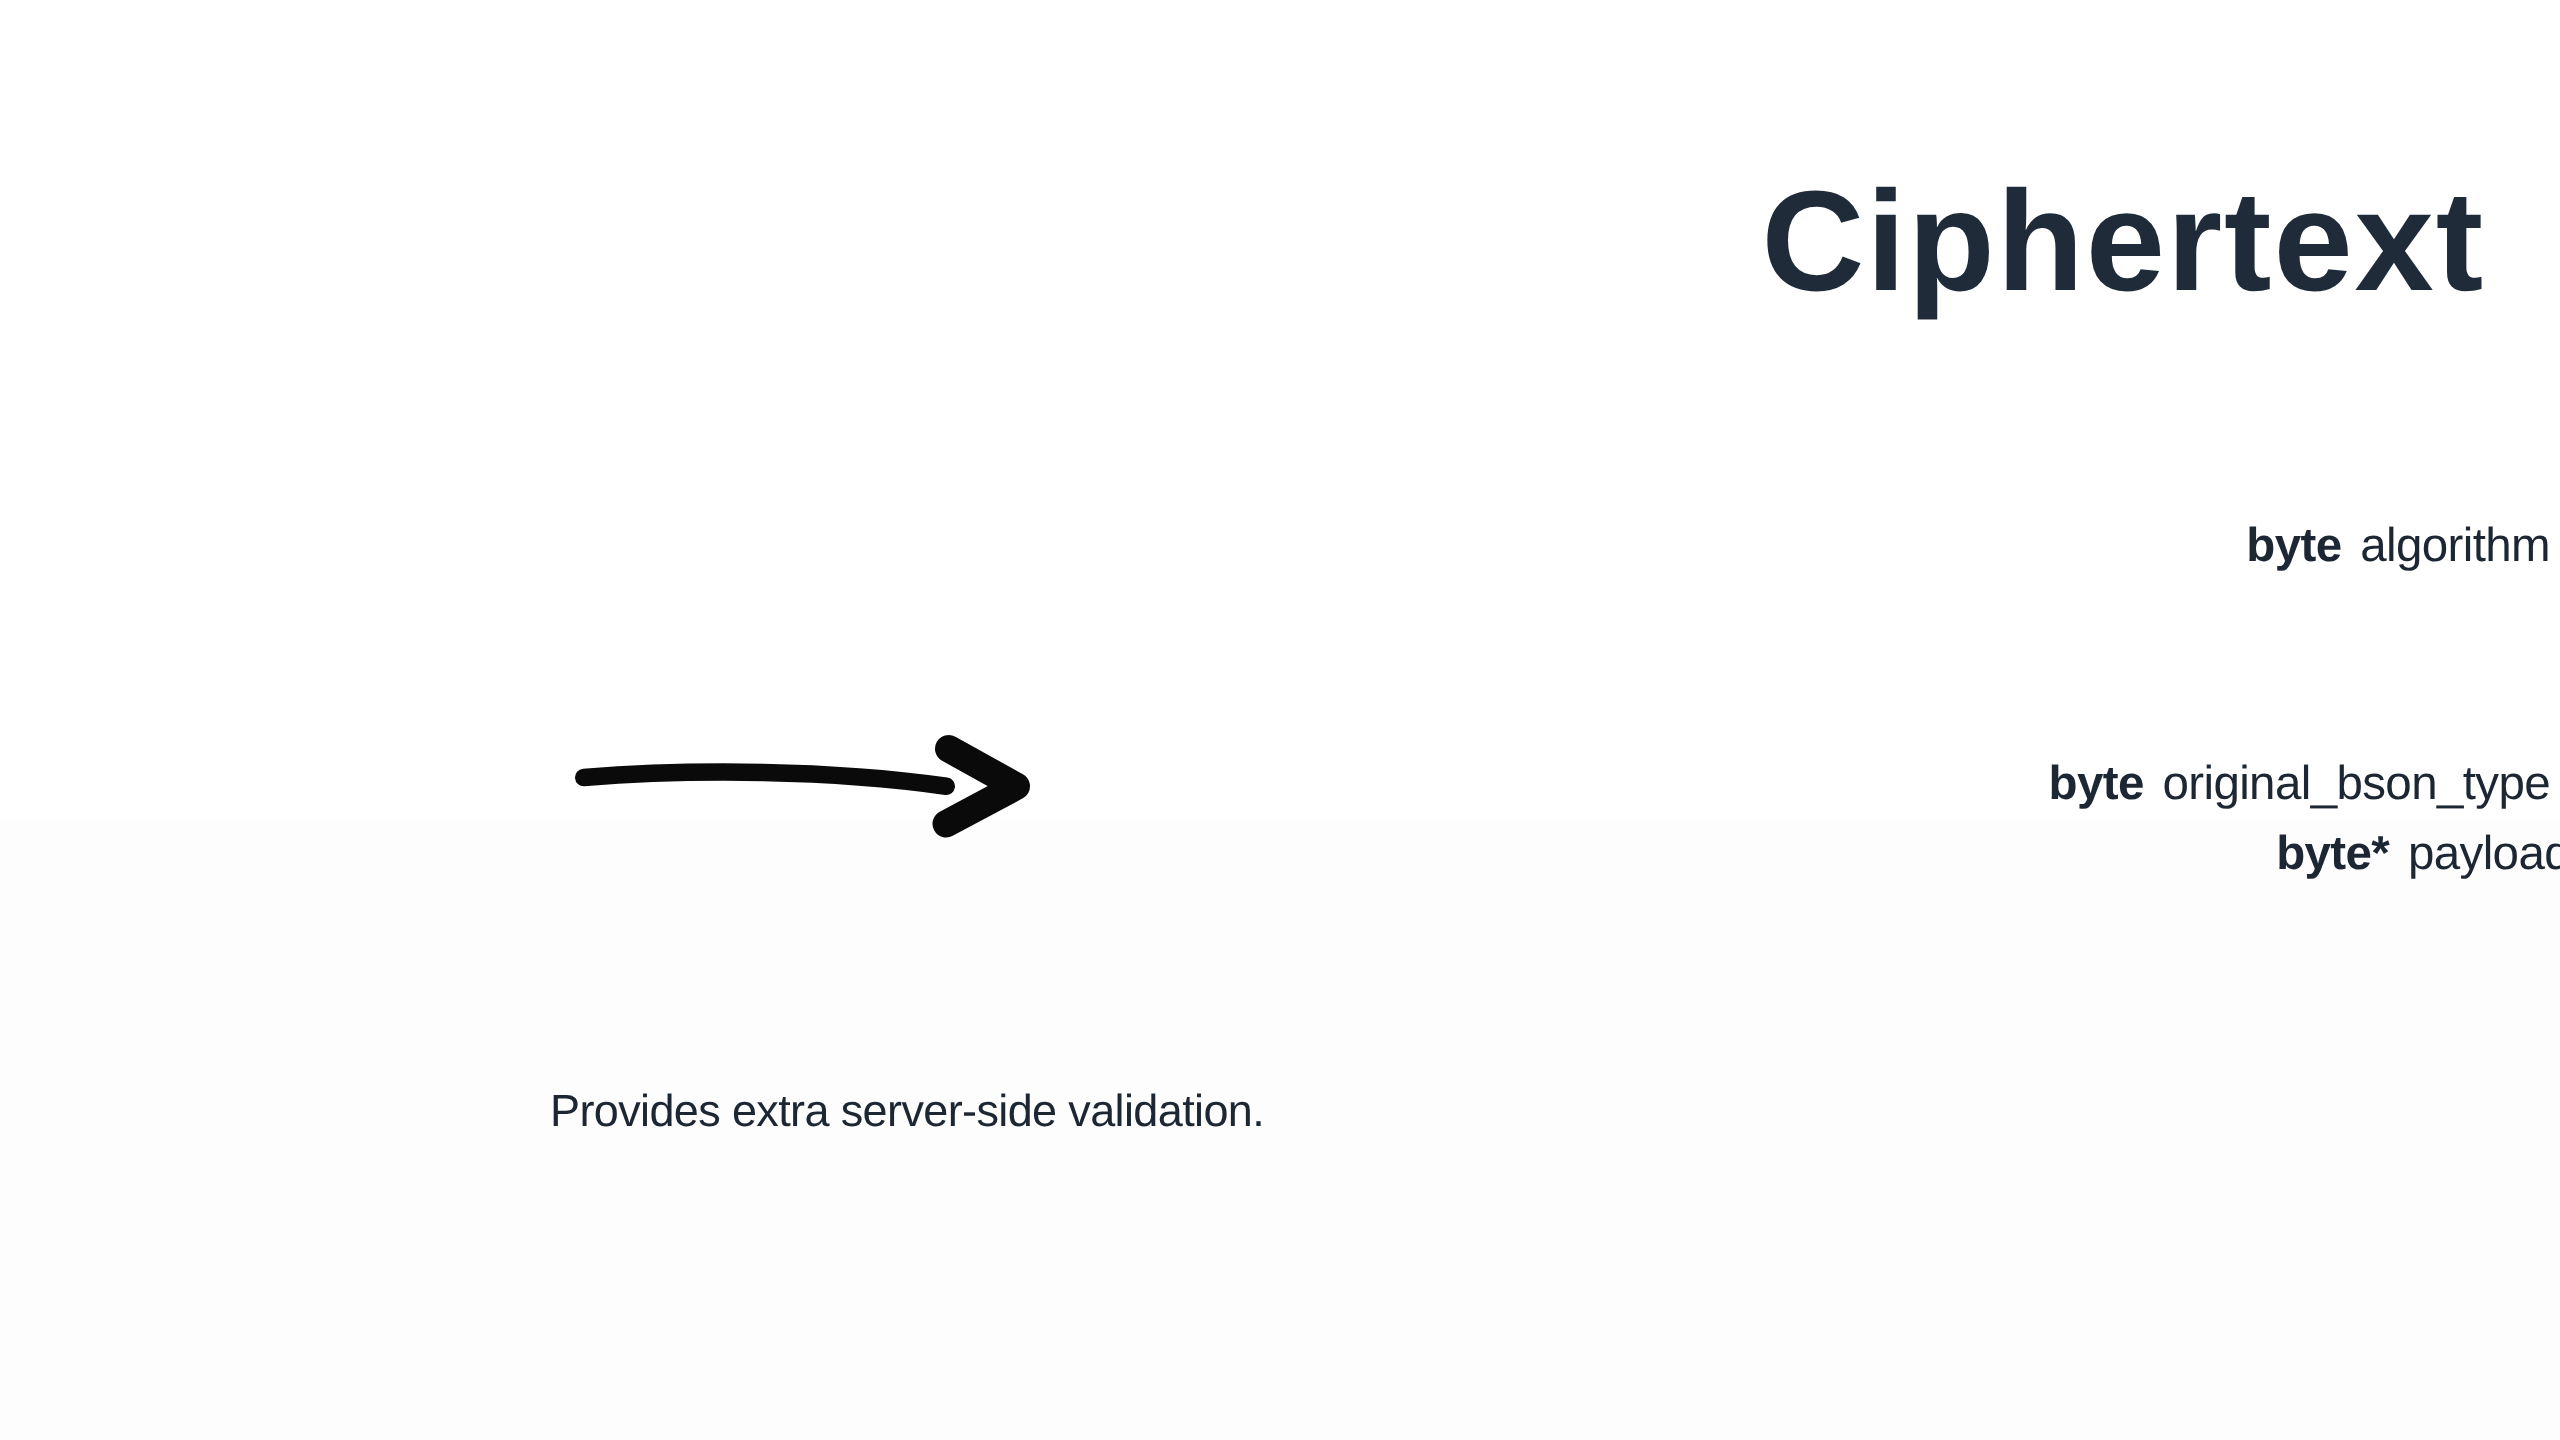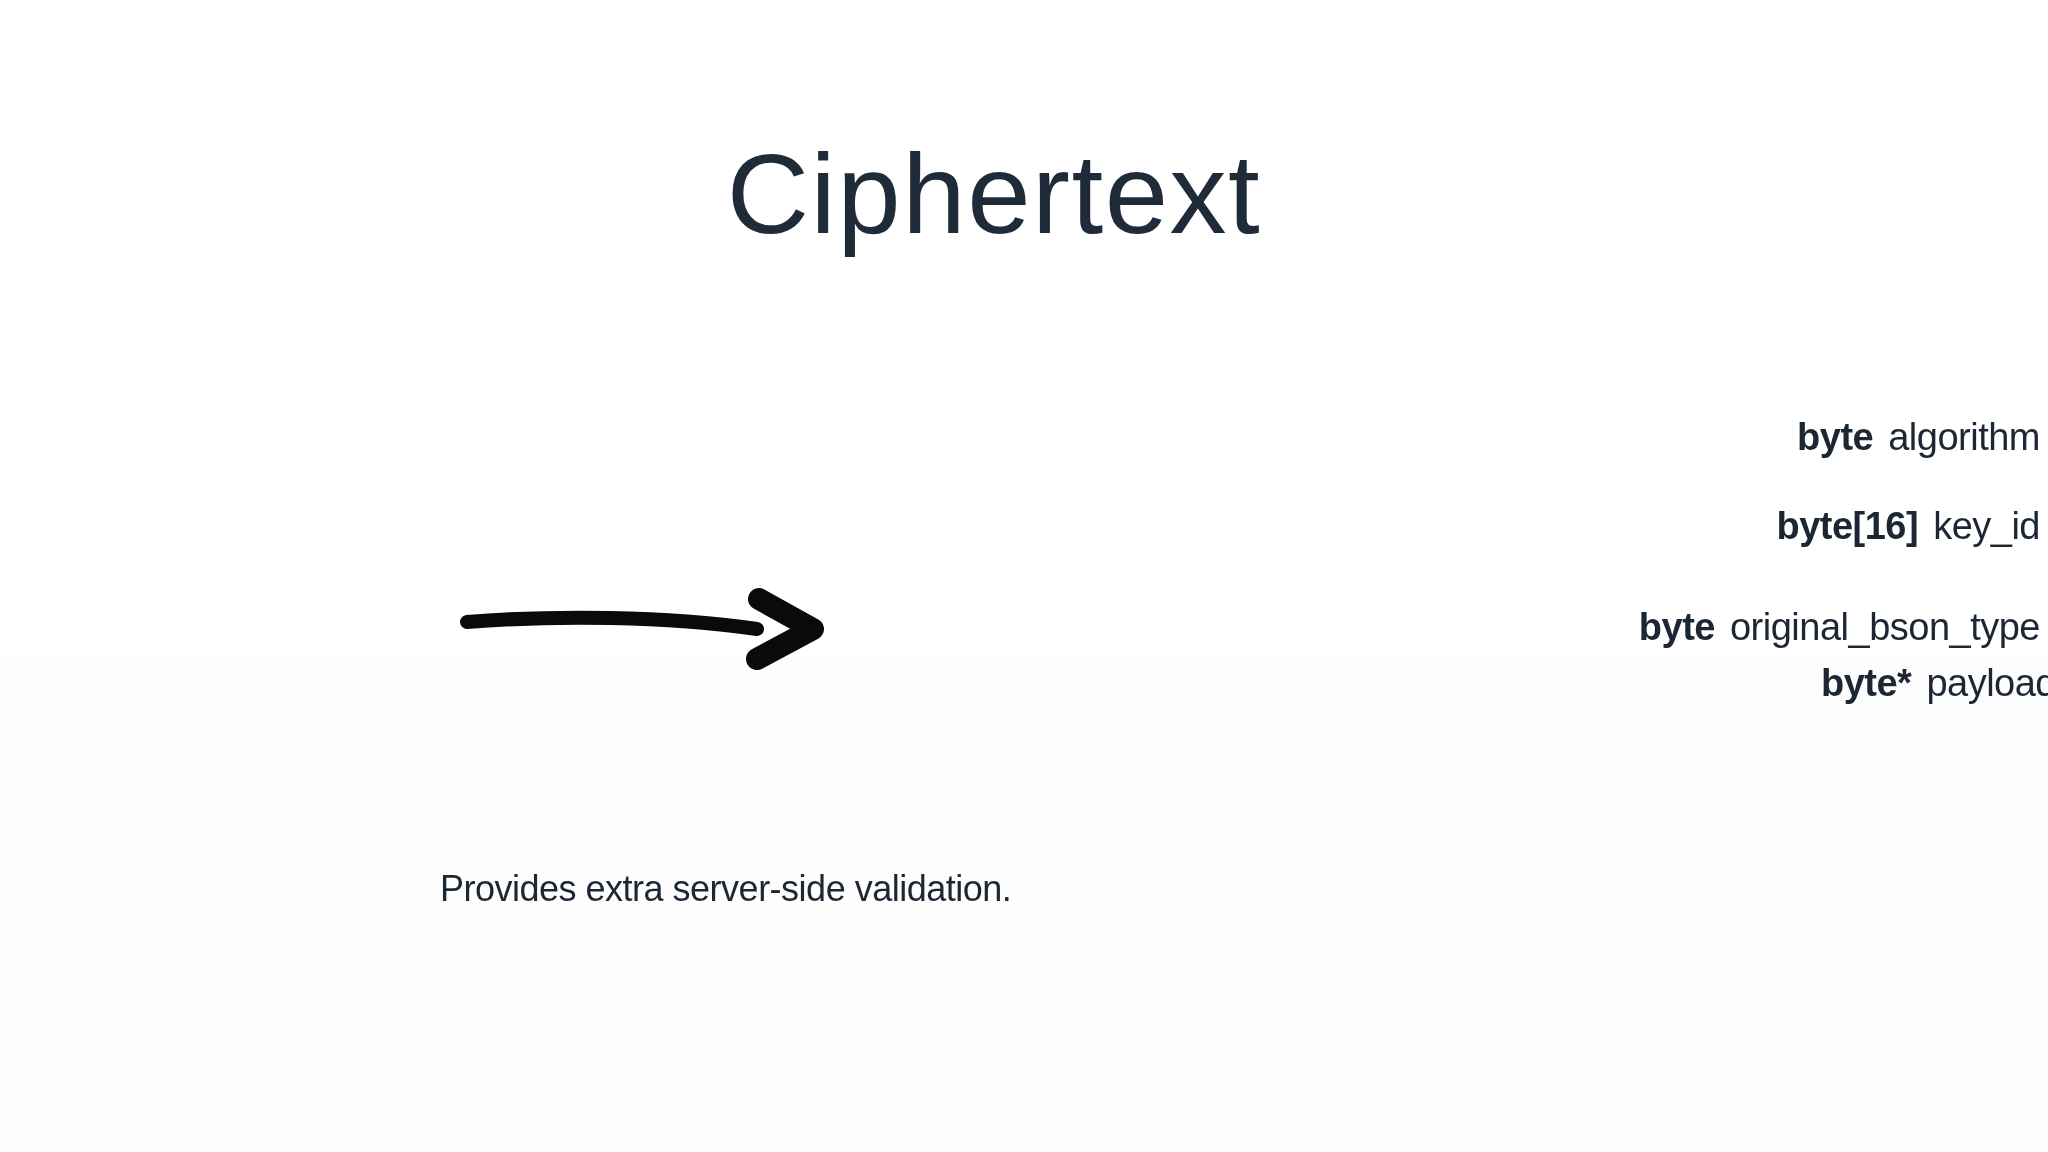--- a/index.html
+++ b/index.html
@@ -19,24 +19,24 @@
     position: absolute;
     inset: 0;
   }
   .slide-title {
     position: absolute;
     top: 137px;
     left: 0;
     width: 1988px;
     margin: 0;
     font-size: 114px;
-    font-weight: 400;
+    font-weight: 700;
     line-height: 1;
     letter-spacing: 1.5px;
-    text-align: center;
+    text-align: right;
     color: #1f2b38;
   }
   .fields {
     position: absolute;
     left: 0;
     width: 2040px;
     top: 0;
     height: 100%;
   }
   .field-row {
@@ -82,23 +82,20 @@
 <div class="slide">
 
   <h1 class="slide-title">Ciphertext</h1>
 
   <div class="fields">
 
     <div class="field-row row-0">
       <span class="ftype">byte</span><span class="fname">algorithm</span>
     </div>
 
-    <div class="field-row row-1">
-      <span class="ftype">byte[16]</span><span class="fname">key_id</span>
-    </div>
 
     <div class="field-row row-2">
       <span class="ftype">byte</span><span class="fname">original_bson_type</span>
     </div>
 
     <div class="field-row row-3">
       <span class="ftype">byte*</span><span class="fname">payload</span>
     </div>
 
   </div>

